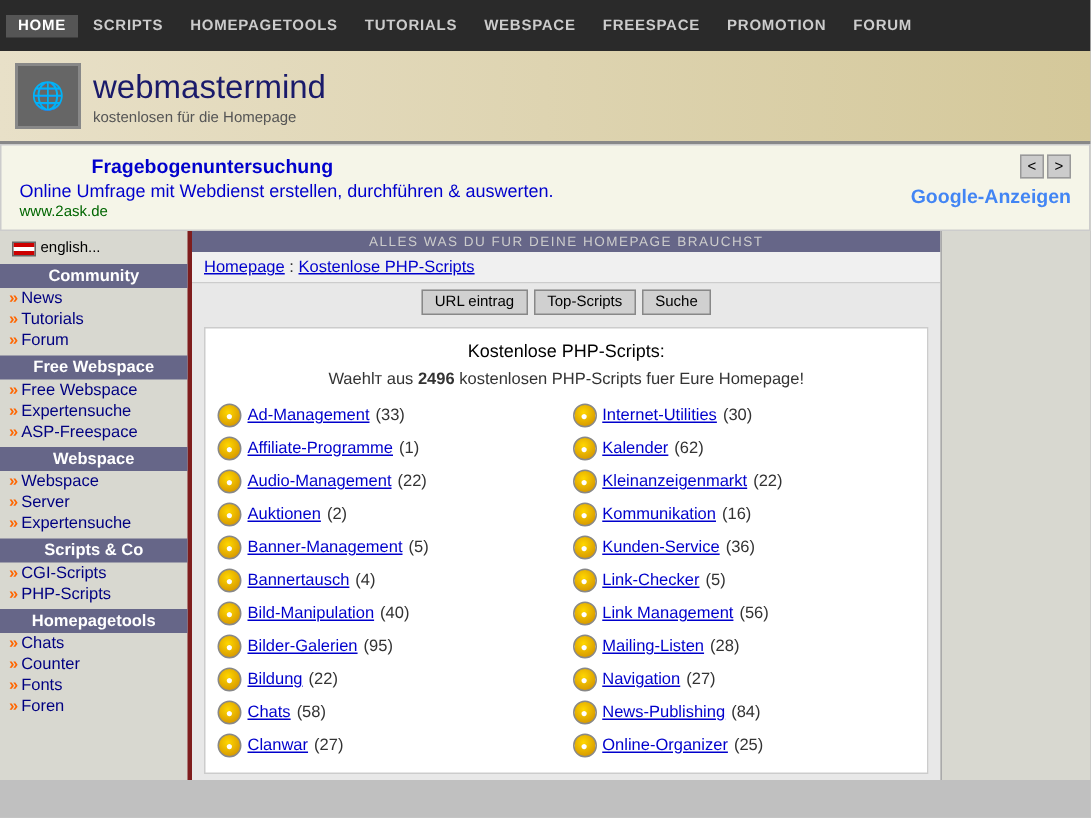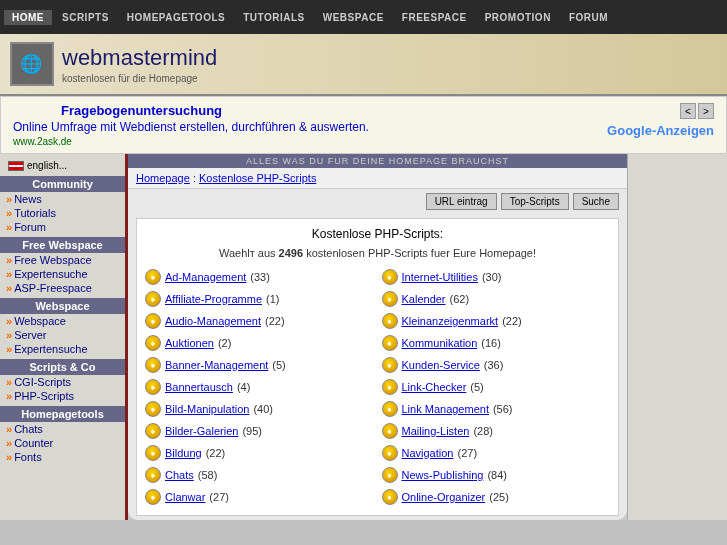--- a/index.html
+++ b/index.html
@@ -135,21 +135,20 @@
       color: #ff6600;
       font-size: 11px;
       font-weight: bold;
     }
 
     
     #content {
       flex: 1;
       background: #e8e8e8;
       padding: 0;
-      border-radius: 10px;
     }
 
     
     #content-topbar {
       background: #666688;
       color: #ccc;
       font-size: 9px;
       text-align: center;
       padding: 2px;
       letter-spacing: 1px;
@@ -162,21 +161,21 @@
       font-size: 11px;
       color: #333;
       border-bottom: 1px solid #ccc;
       background: #f0f0f0;
     }
     #breadcrumb a { color: #0000cc; text-decoration: underline; }
 
     
     #action-row {
       display: flex;
-      justify-content: flex-end;
+      justify-content: center;
       padding: 4px 8px;
       gap: 4px;
       background: #e8e8e8;
     }
     .action-btn {
       background: #d0d0d0;
       border: 1px solid #888;
       font-size: 10px;
       padding: 2px 8px;
       cursor: pointer;
@@ -304,20 +303,21 @@
     <div class="sidebar-link">Expertensuche</div>
 
     <div class="sidebar-heading">Scripts &amp; Co</div>
     <div class="sidebar-link">CGI-Scripts</div>
     <div class="sidebar-link">PHP-Scripts</div>
 
     <div class="sidebar-heading">Homepagetools</div>
     <div class="sidebar-link">Chats</div>
     <div class="sidebar-link">Counter</div>
     <div class="sidebar-link">Fonts</div>
+    <div class="sidebar-link">Foren</div>
   </div>
 
   <div id="content">
     <div id="content-topbar">ALLES WAS DU FUR DEINE HOMEPAGE BRAUCHST</div>
 
     <div id="breadcrumb">
       <a>Homepage</a><span> : </span><a>Kostenlose PHP-Scripts</a>
     </div>
 
     <div id="action-row">

